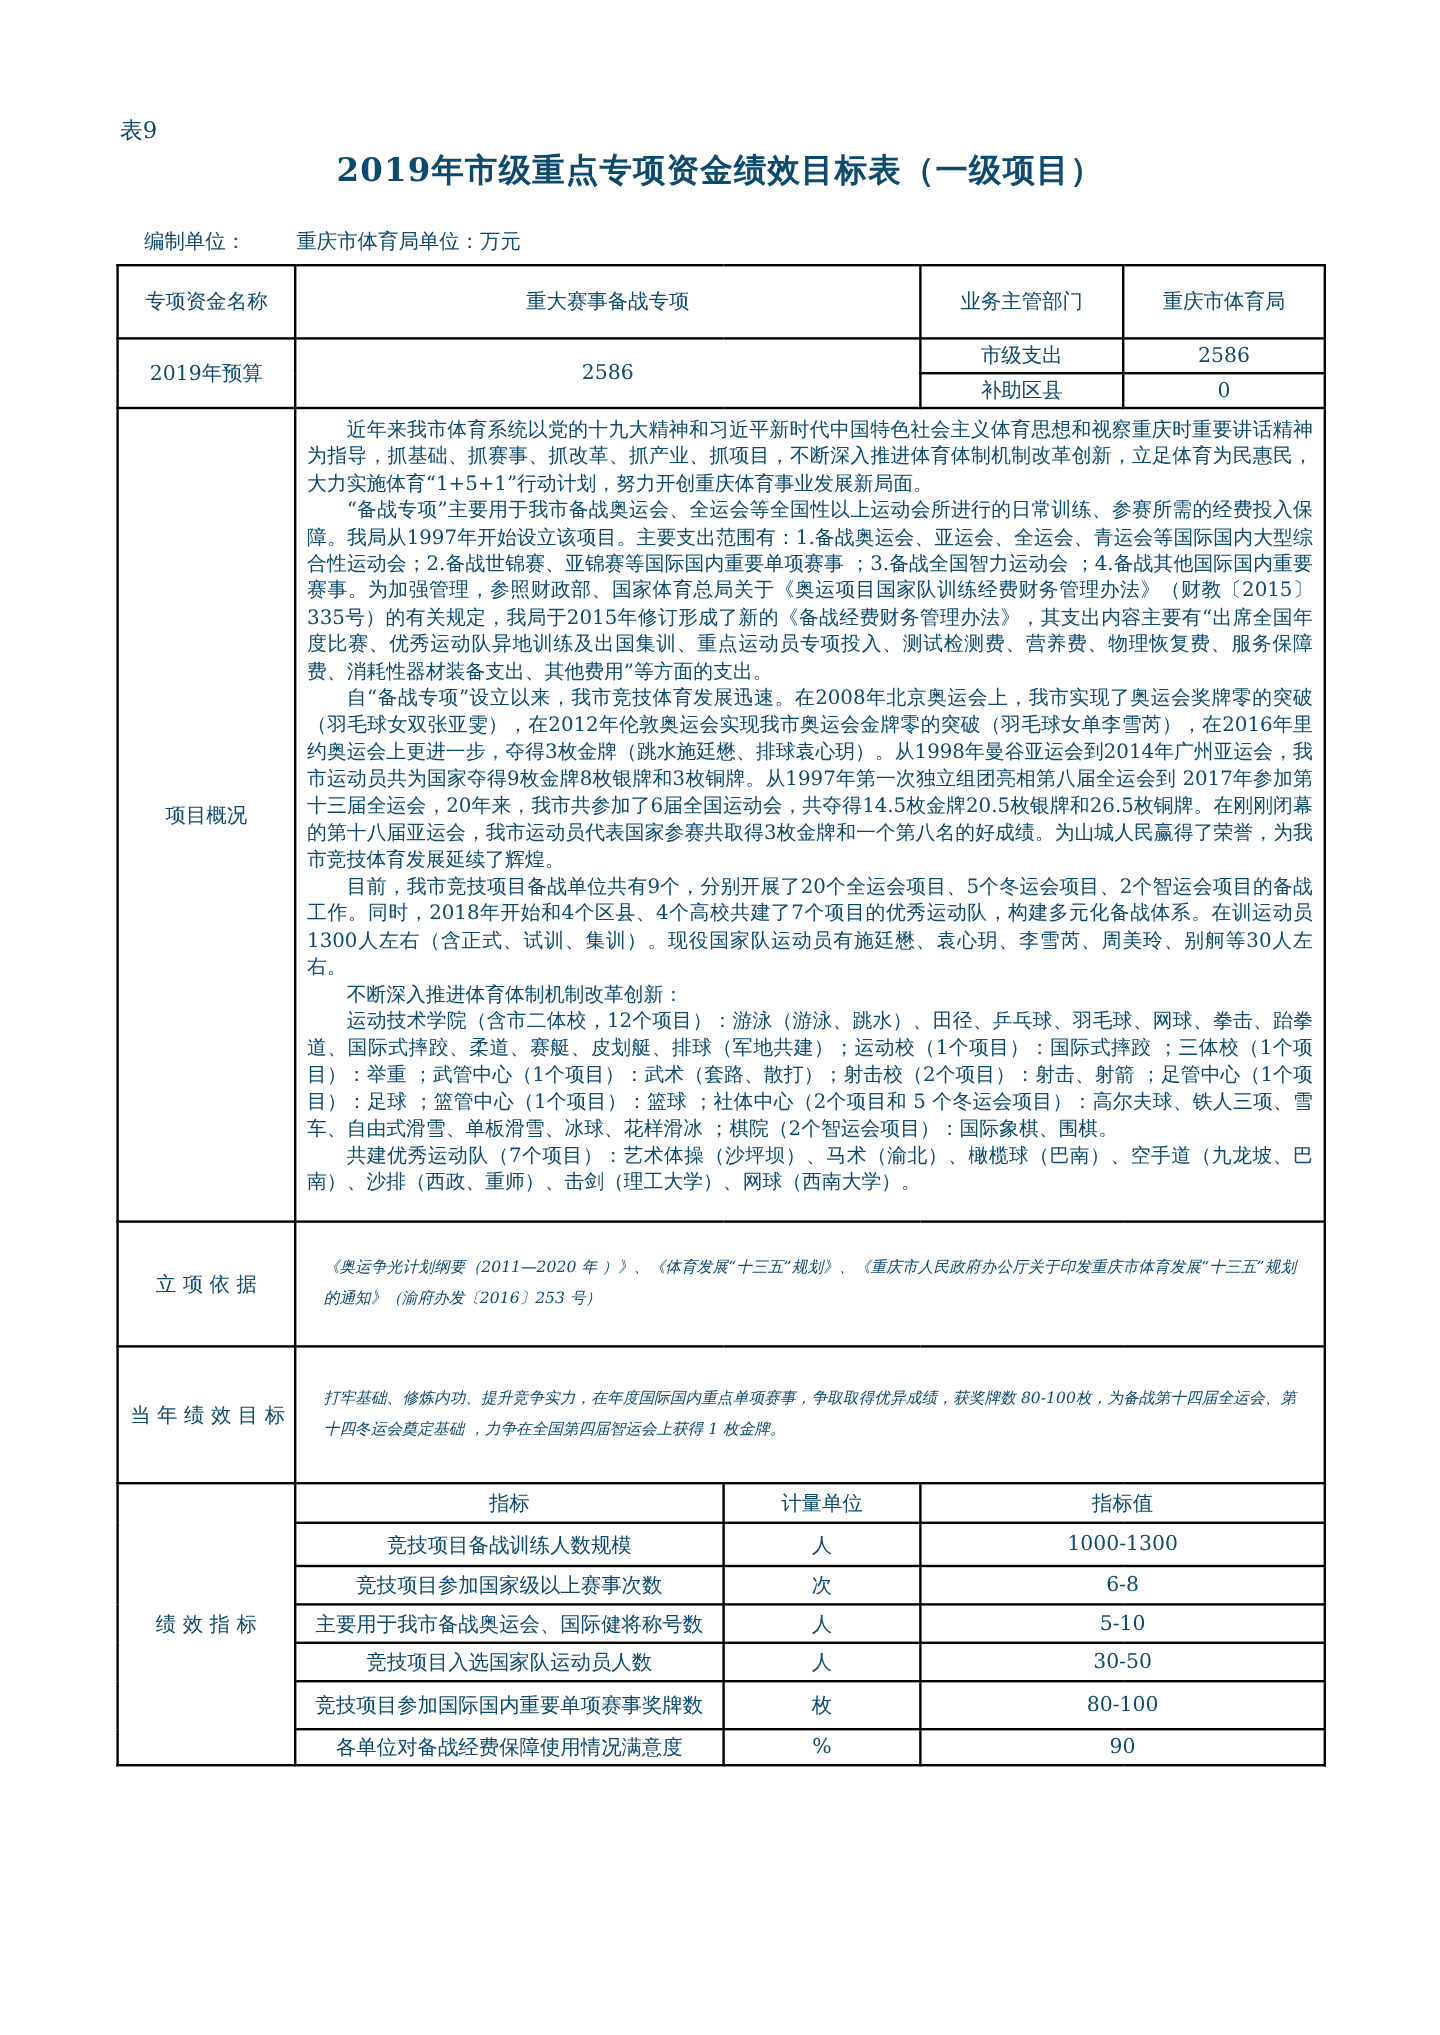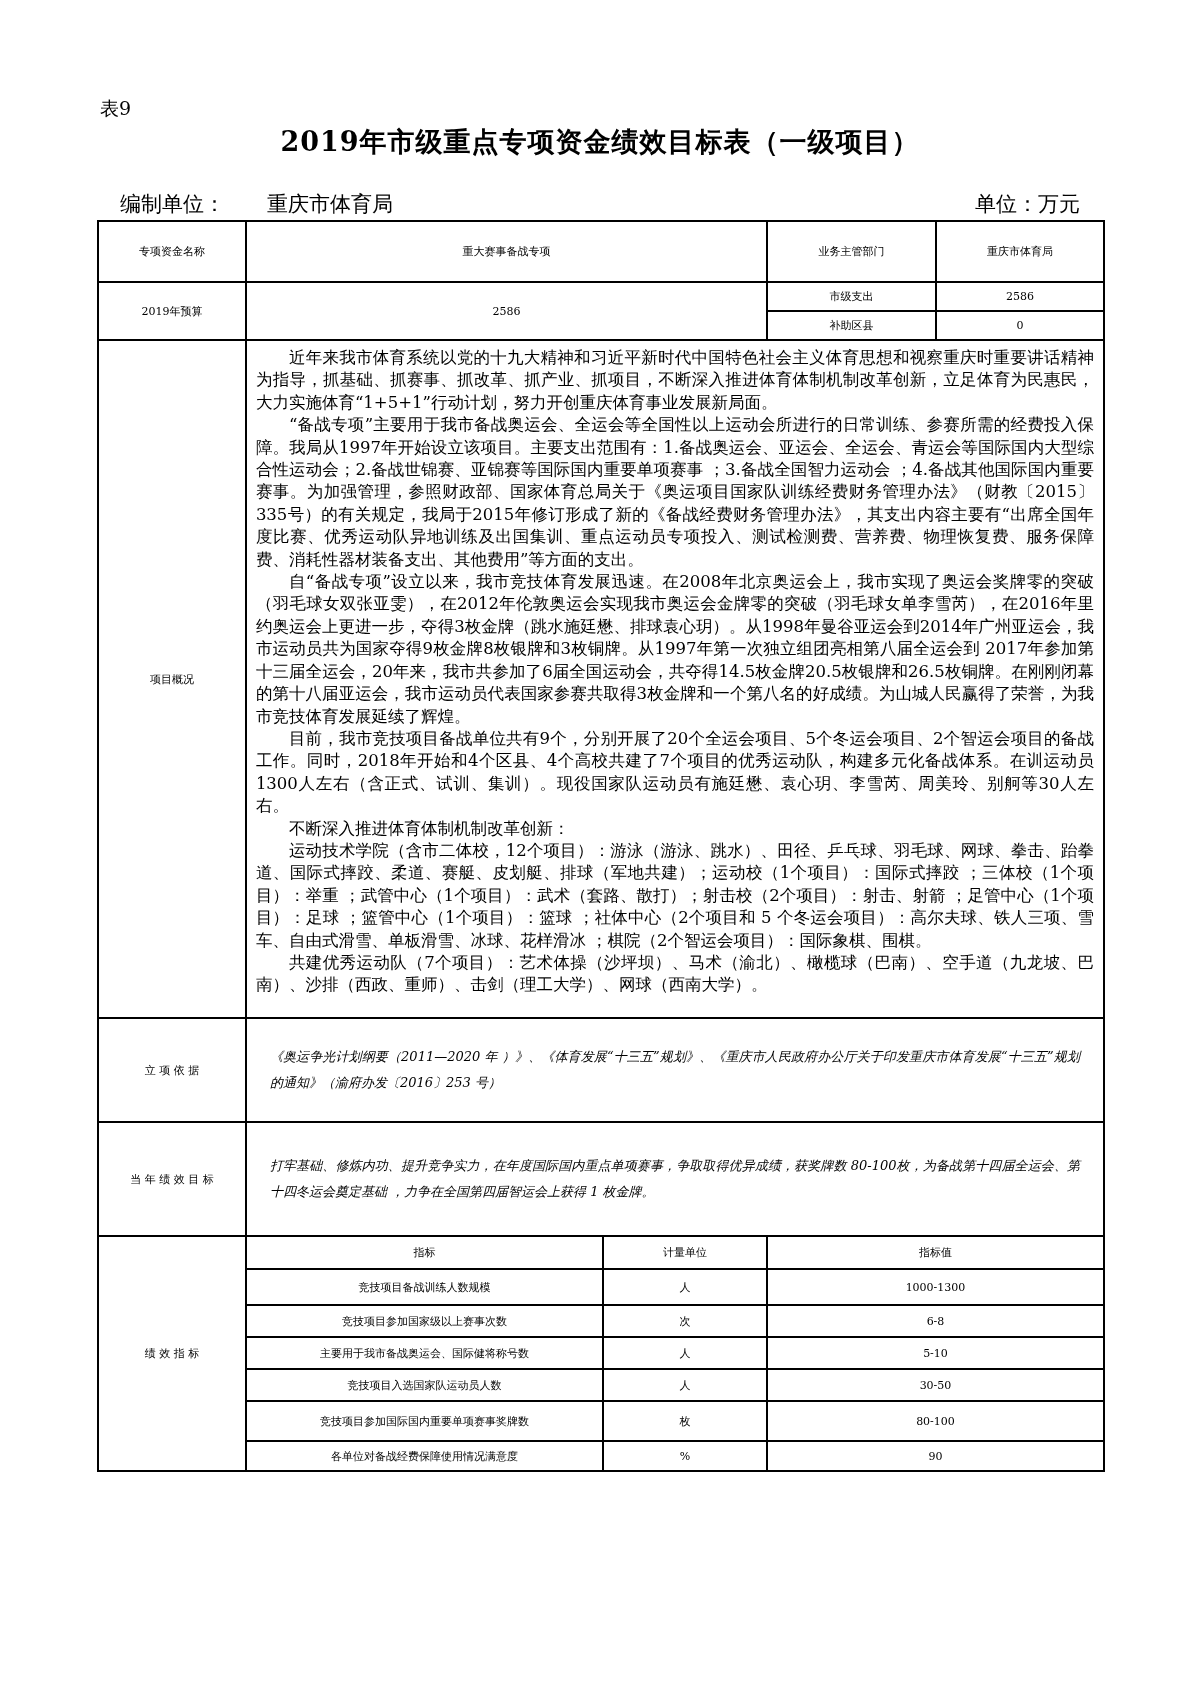--- a/index.html
+++ b/index.html
@@ -1,50 +1,50 @@
 <!DOCTYPE html>
 <html><head>
 <meta charset="utf-8">
 <style>
   html,body { margin:0; padding:0; background:#ffffff; }
   .sheet {
     position:relative;
     width:1200px; height:1696px;
     background:#ffffff;
-    color:#000000;
+    color:#0c4a6e;
     font-family:"DejaVu Serif","Liberation Serif",serif;
     overflow:hidden;
   }
   .tag {
     position:absolute; left:100px; top:96px;
     font-size:19px;
   }
   .title {
     position:absolute; left:0; right:0; top:124px; margin:0;
     text-align:center;
     font-size:27px; font-weight:700; letter-spacing:1px;
   }
   .meta {
     position:absolute; left:120px; top:190px; width:960px;
-    display:flex; justify-content:space-between;
-    font-size:21px;
+    display:flex; 
+    font-size:17px;
   }
   .meta .gap { display:inline-block; width:42px; }
   table.main {
     position:absolute; left:97px; top:220px;
     width:1008px;
     border-collapse:collapse; table-layout:fixed;
   }
   table.main td {
     border:2px solid #000;
     background:#fff;
   }
   .c {
     text-align:center; vertical-align:middle;
-    font-size:11px; padding:2px 4px;
+    font-size:17px; padding:2px 4px;
     overflow:hidden; white-space:nowrap;
   }
   .sp { letter-spacing:0.32em; text-indent:0.32em; }
   .text {
     font-size:16.5px; line-height:22.4px;
     text-align:justify; text-justify:inter-ideograph;
     vertical-align:top;
     padding:6px 9px 4px 9px;
   }
   .text p { margin:0; text-indent:2em; }

